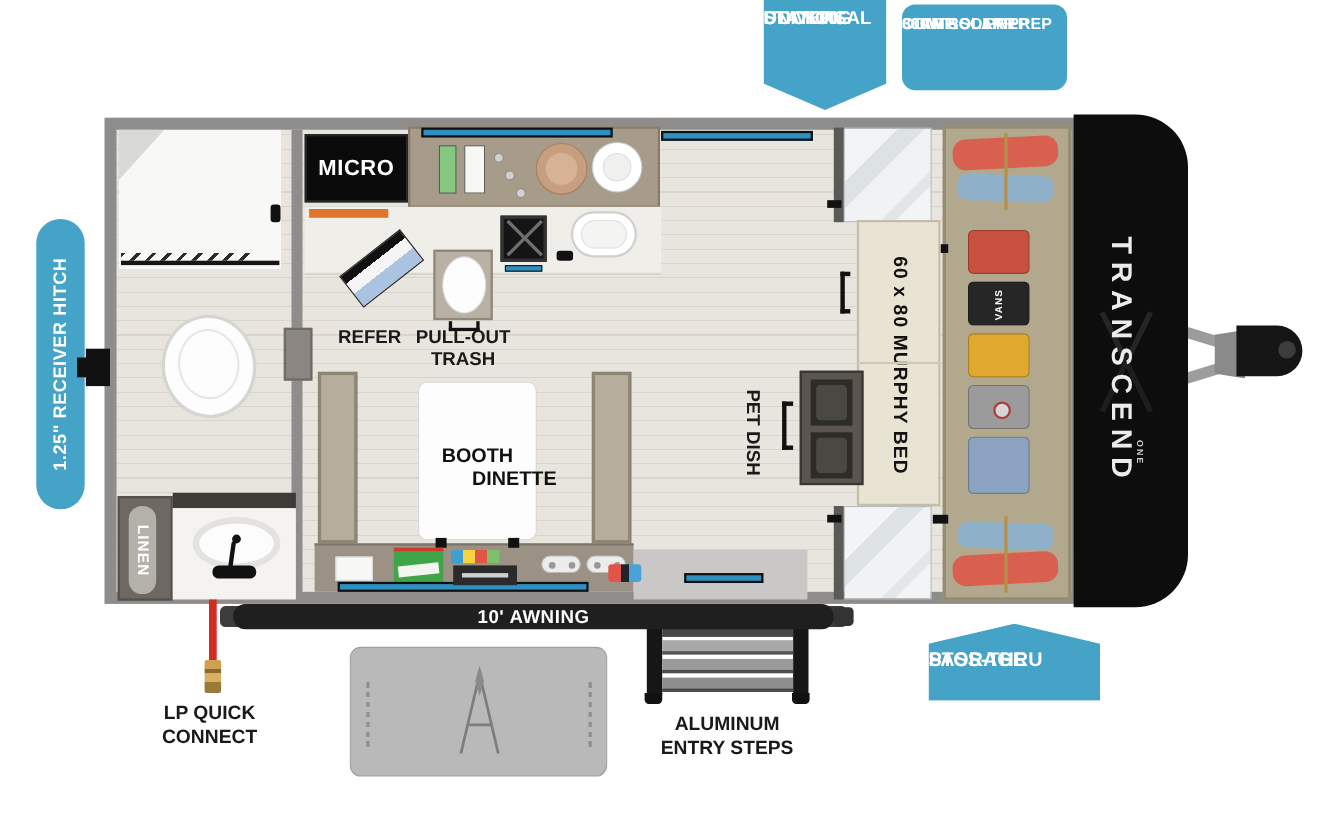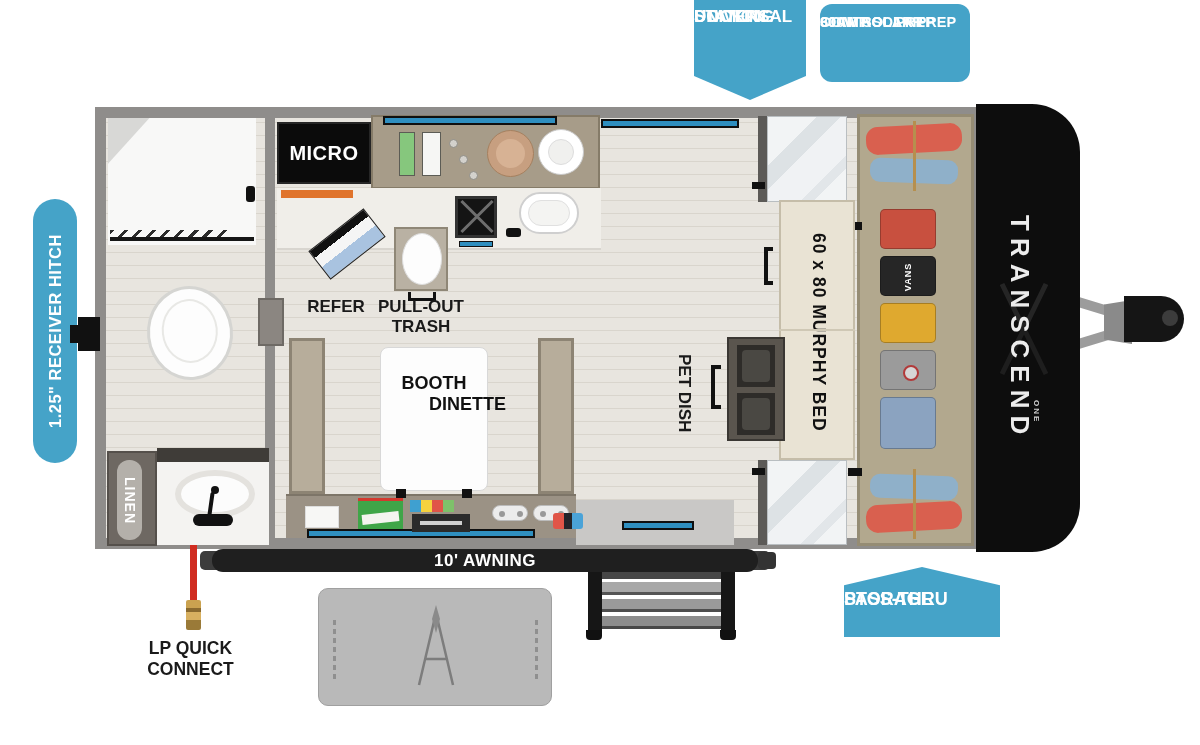--- a/index.html
+++ b/index.html
@@ -90,21 +90,21 @@
   #stove::before{transform:rotate(45deg);} #stove::after{transform:rotate(-45deg);}
   #stove-blue{left:459px;top:241px;width:34px;height:6px;background:#2f8fc0;border:1px solid #111;z-index:4;}
   #ksink{left:519px;top:192px;width:60px;height:42px;background:#fff;border:2px solid #cfcfcf;border-radius:21px;z-index:4;}
   #ksink::after{content:"";position:absolute;left:7px;top:6px;right:7px;bottom:6px;border-radius:16px;background:#f4f4f2;border:1px solid #e0e0e0;}
   #kfaucet{left:506px;top:228px;width:15px;height:9px;background:#111;border-radius:3px;z-index:4;}
 
   
   .bench{top:338px;width:36px;height:156px;background:#b7ad9b;border:3px solid #8d8474;}
   #bench-l{left:289px;} #bench-r{left:538px;}
   #dtable{left:380px;top:347px;width:108px;height:144px;background:#fdfdfd;border:1px solid #d8d8d8;border-radius:8px;
-    color:#111;font-weight:bold;font-size:18px;line-height:21px;text-align:center;padding-top:25px;z-index:4;}
+    color:#111;font-weight:bold;font-size:18px;line-height:21px;text-align:center;padding-top:56px;z-index:4;}
   .tfoot{top:489px;width:10px;height:9px;background:#111;z-index:4;}
   #tfoot1{left:396px;} #tfoot2{left:462px;}
   #shelf{left:286px;top:494px;width:290px;height:44px;background:#9b9285;border-top:2px solid #7d7568;}
   #card{left:305px;top:506px;width:34px;height:22px;background:#f7f7f5;border:1px solid #ddd;z-index:4;}
   #monopoly{left:358px;top:498px;width:45px;height:36px;background:#3fa548;border-top:3px solid #d33a2f;z-index:4;}
   #monopoly::after{content:"";position:absolute;left:4px;top:12px;right:4px;height:10px;background:#f4f4f0;transform:rotate(-6deg);}
   #tiles{left:410px;top:500px;width:44px;height:12px;z-index:4;
     background:linear-gradient(90deg,#3fa0d0 0 25%,#f5d23e 25% 50%,#e05548 50% 75%,#7ec16a 75%);}
   #darkgame{left:412px;top:514px;width:58px;height:18px;background:#2b2b2b;z-index:5;}
   #darkgame::after{content:"";position:absolute;left:8px;top:7px;right:8px;height:4px;background:#cfcfcf;}
@@ -373,14 +373,18 @@
   <div id="steps">
     <div id="rail-l" class="rail"></div>
     <div id="rail-r" class="rail"></div>
     <div id="step0" class="step"></div>
     <div id="step1" class="step"></div>
     <div id="step2" class="step"></div>
     <div id="step3" class="step"></div>
     <div id="foot-l" class="foot"></div>
     <div id="foot-r" class="foot"></div>
   </div>
+  <div id="steps-lbl" class="lbl">
+    <span style="position:static;display:block;">ALUMINUM</span>
+    <span style="position:static;display:block;">ENTRY STEPS</span>
+  </div>
 
 </div>
 
 </body></html>

